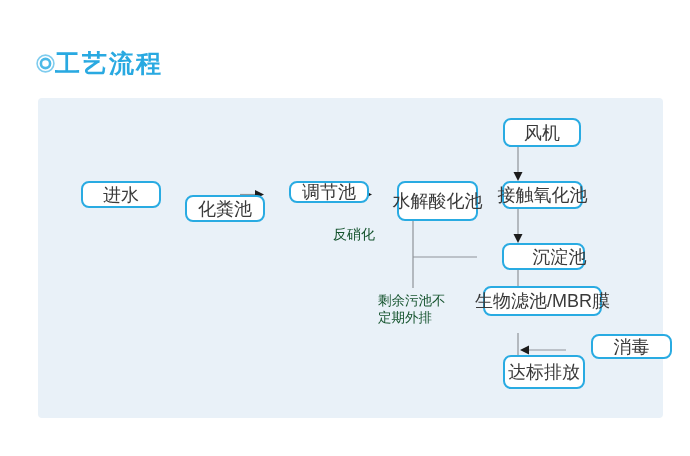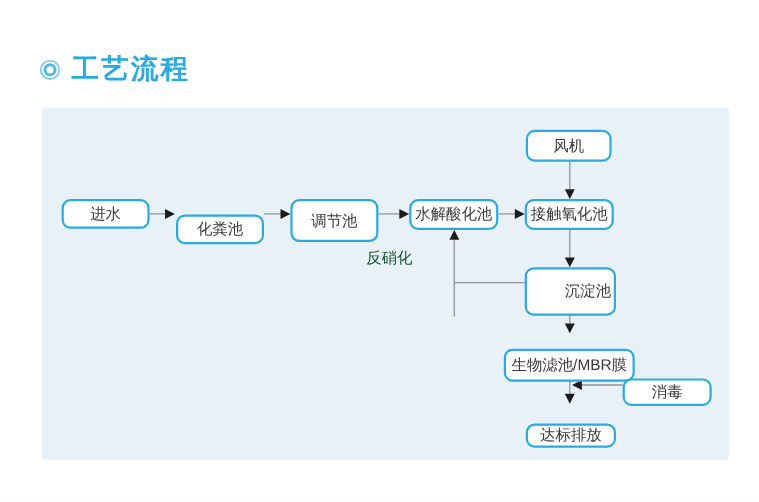--- a/index.html
+++ b/index.html
@@ -15,21 +15,21 @@
   html,body{background:#ffffff;}
   body{font-family:"Liberation Sans","DejaVu Sans",sans-serif;}
   .canvas{
     position:relative;
     width:690px;height:456px;
     background:#ffffff;
     overflow:hidden;
   }
   .heading{
     position:absolute;left:36px;top:50px;
-    display:flex;align-items:center;gap:10px;
+    display:flex;align-items:center;
   }
   .heading .bullet{width:19px;height:19px;display:inline-flex;}
   .heading h2{
     font-size:25px;
     font-weight:600;
     letter-spacing:2px;
     color:var(--title);
     line-height:1.1;
   }
   .panel{
@@ -42,23 +42,24 @@
     position:absolute;left:0;top:0;width:625px;height:320px;
   }
   .connectors .ln{stroke:var(--line);stroke-width:1.2;fill:none;}
   .connectors .ah{fill:var(--arrow);stroke:none;}
   .node{
     position:absolute;
     background:var(--node-bg);
     border:2px solid var(--accent);
     border-radius:8px;
     display:flex;align-items:center;justify-content:center;
-    font-size:14px;
+    font-size:18px;
     color:var(--node-text);
     white-space:nowrap;
+    margin-left:25px;
   }
   .note{
     position:absolute;
     font-size:13.5px;
     color:#14532d;
     line-height:17px;
     white-space:nowrap;
   }
 </style>
 </head>
@@ -104,25 +105,29 @@
       <line class="ln" x1="528" y1="252" x2="491" y2="252"></line>
       <polygon class="ah" points="482,252 491,247.5 491,256.5"></polygon>
 
       <line class="ln" x1="439" y1="159" x2="375" y2="159"></line>
       <line class="ln" x1="375" y1="120" x2="375" y2="190"></line>
       <polygon class="ah" points="375,111 370.5,120 379.5,120"></polygon>
     </svg>
 
     <div class="node" style="left:18px;  top:83px;  width:80px;  height:27px;font-family:Liberation Serif, serif;">进水</div>
     <div class="node" style="left:122px; top:97px;  width:80px;  height:27px;">化粪池</div>
-    <div class="node" style="left:226px; top:83px;  width:80px;  height:39px;text-align:right;">调节池</div>
-    <div class="node" style="left:334px; top:83px;  width:81px;  height:28px;">水解酸化池</div>
+    <div class="node" style="left:226px; top:83px;  width:80px;  height:22px;text-align:right;">调节池</div>
+    <div class="node" style="left:334px; top:83px;  width:81px;  height:40px;">水解酸化池</div>
     <div class="node" style="left:439px; top:83px;  width:81px;  height:28px;">接触氧化池</div>
     <div class="node" style="left:440px; top:20px;  width:78px;  height:29px;">风机</div>
-    <div class="node" style="left:439px; top:145px; width:83px;  height:44px;padding-left:32px;">沉淀池</div>
-    <div class="node" style="left:420px; top:219px; width:119px; height:30px;">生物滤池/MBR膜</div>
-    <div class="node" style="left:528px; top:246px; width:81px;  height:25px;">消毒</div>
-    <div class="node" style="left:440px; top:287px; width:82px;  height:22px;">达标排放</div>
+    <div class="node" style="left:439px; top:145px; width:83px;  height:27px;padding-left:32px;">沉淀池</div>
+    <div class="node" style="left:420px; top:188px; width:119px; height:30px;">生物滤池/MBR膜</div>
+    <div class="node" style="left:528px; top:236px; width:81px;  height:25px;">消毒</div>
+    <div class="node" style="left:440px; top:257px; width:82px;  height:34px;">达标排放</div>
 
     <div class="note" style="left:295px;top:128px;font-size:14px;">反硝化</div>
+    <div class="note" style="left:340px;top:194px;">
+      <div>剩余污池不</div>
+      <div>定期外排</div>
+    </div>
 
   </div>
 </div>
 
 </body></html>

